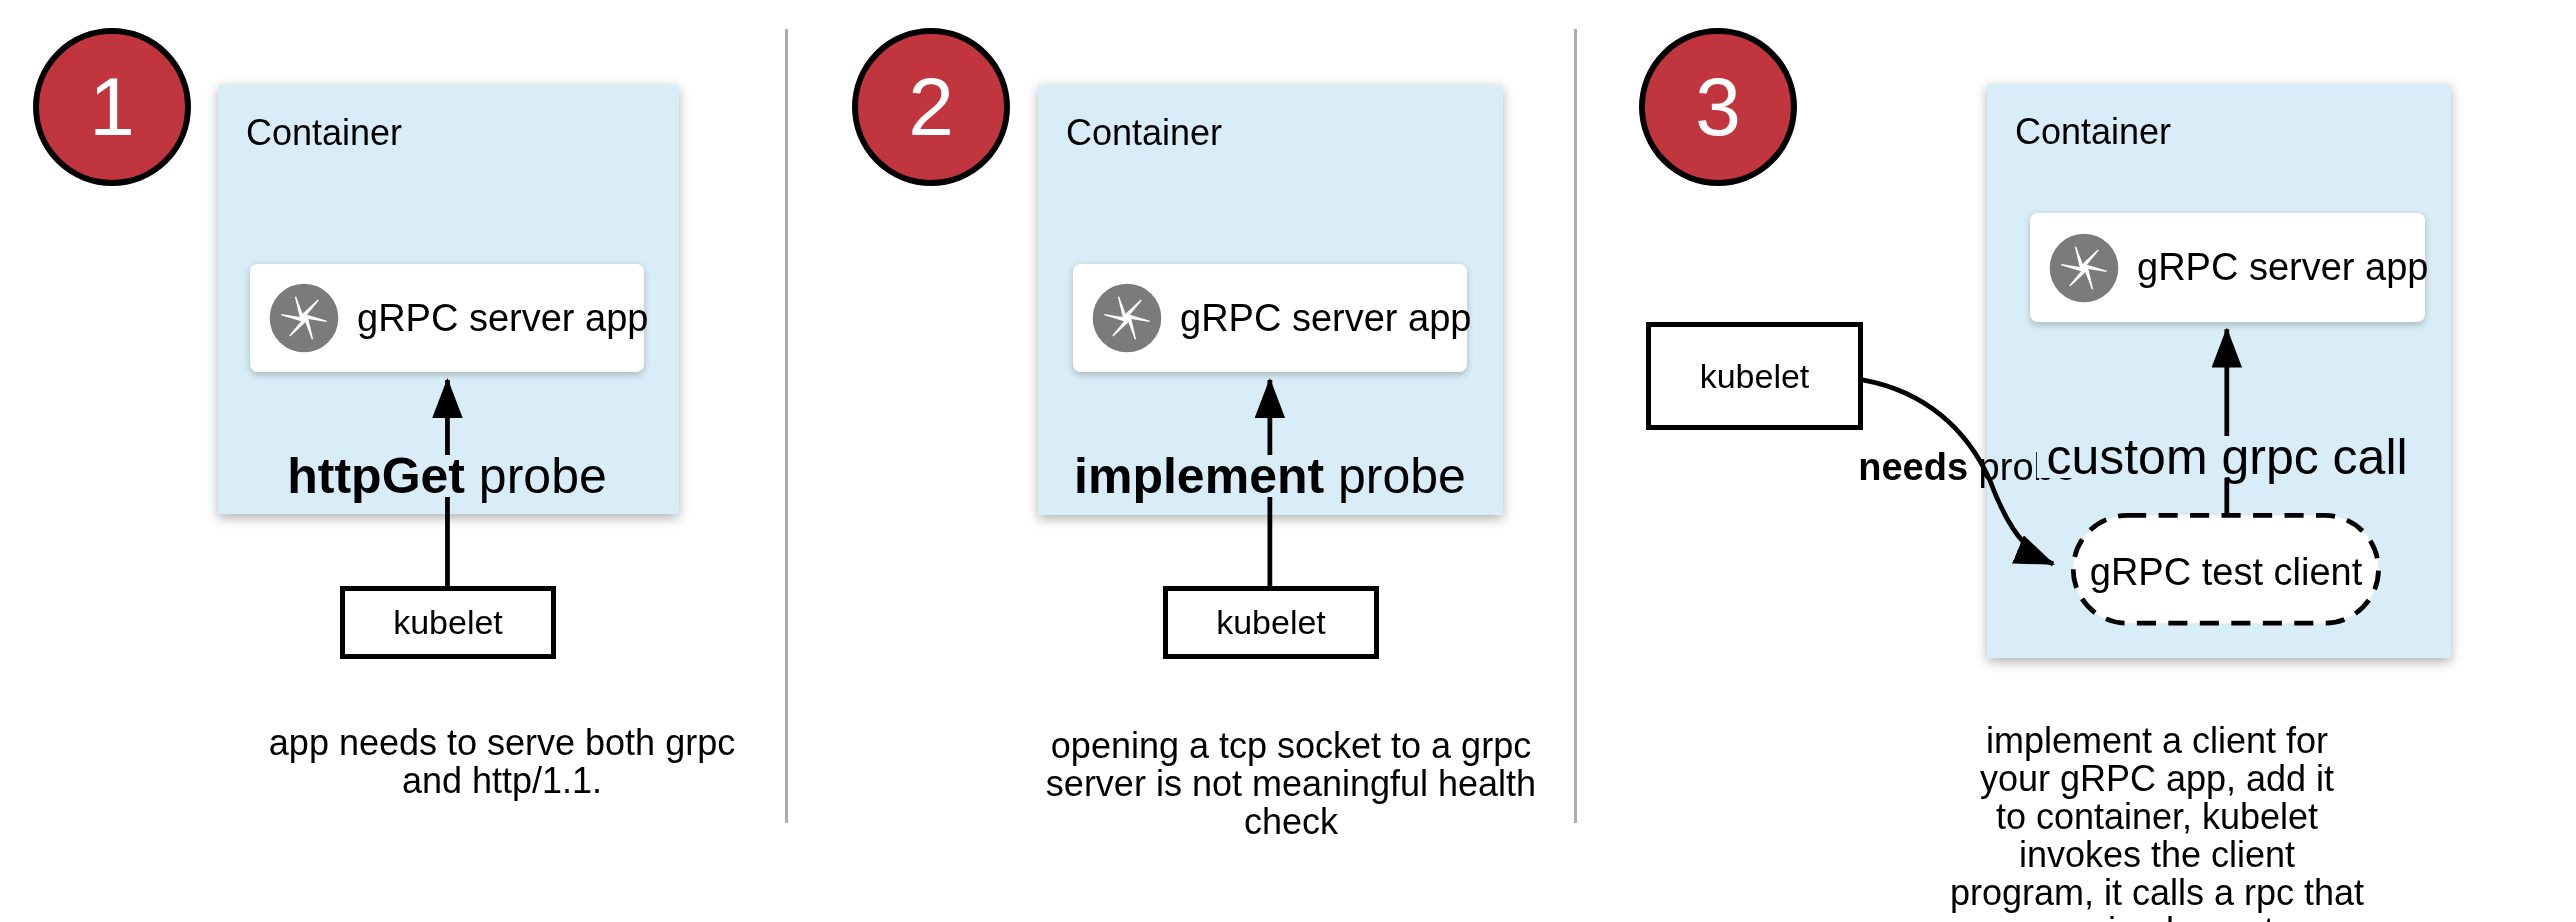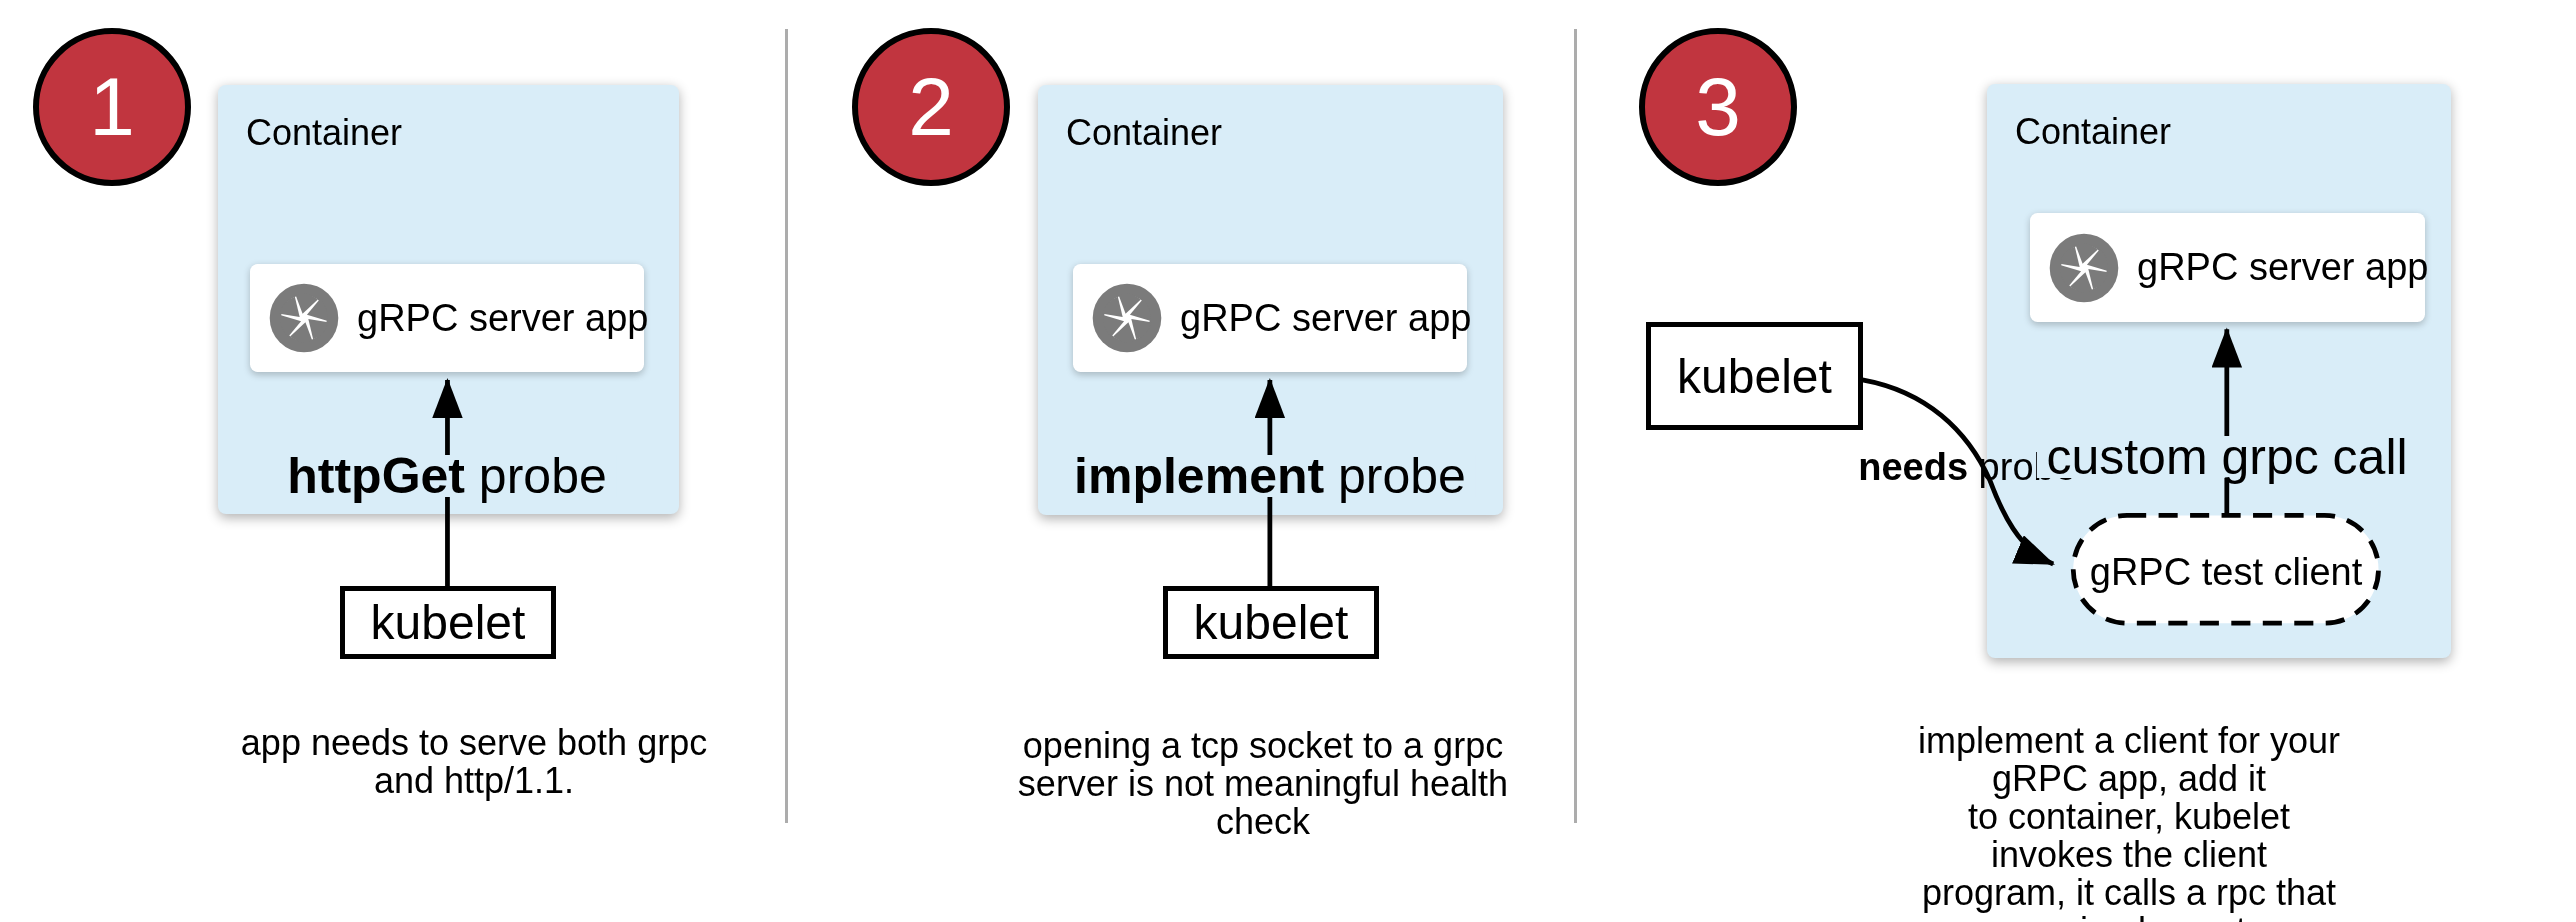--- a/index.html
+++ b/index.html
@@ -6,36 +6,36 @@
     --red:#C1353F; --blue:#D9EDF8; --gray:#7B7B7B; --sep:#ACACAC; --ink:#000000;
   }
   *{margin:0;padding:0;box-sizing:border-box;}
   html,body{background:#fff;}
   body{font-family:"Liberation Sans","DejaVu Sans",sans-serif;color:var(--ink);}
   .canvas{position:relative;width:2576px;height:923px;background:#fff;overflow:hidden;}
 
   .num-circle{position:absolute;width:158px;height:158px;border:6.7px solid #000;border-radius:50%;
     background:var(--red);color:#fff;display:flex;align-items:center;justify-content:center;
     font-size:82px;line-height:1;}
-  .container-box{position:absolute;background:var(--blue);border-radius:8px;
+  .container-box{position:absolute;background:var(--blue);border-radius:1px;
     box-shadow:0 3.8px 11.4px rgba(0,0,0,.30);}
   .container-label{position:absolute;left:28px;top:29px;font-size:36px;line-height:38px;}
   .app-box{position:absolute;background:#fff;border-radius:7.6px;box-shadow:0 2.9px 7.6px rgba(0,0,0,.22);
     display:flex;align-items:center;padding-left:19px;gap:18px;}
   .app-box .shutter{width:70px;height:70px;flex:0 0 auto;}
   .app-label{font-size:38px;white-space:nowrap;}
   .kubelet-box{position:absolute;background:#fff;border:5.7px solid #000;
-    display:flex;align-items:center;justify-content:center;font-size:48px;}
+    display:flex;align-items:center;justify-content:center;font-size:34px;}
   .probe-label{position:absolute;transform:translateX(-50%);font-size:50px;line-height:42px;
     white-space:nowrap;background:var(--blue);padding:0 9.5px;}
   .probe-label b,.exec-label b{font-weight:bold;}
   .exec-label{position:absolute;transform:translateX(-50%);font-size:38px;line-height:42px;white-space:nowrap;}
   .oval-label{position:absolute;transform:translateX(-50%);font-size:38px;line-height:42px;white-space:nowrap;text-align:center;}
   .caption{position:absolute;transform:translateX(-50%);font-size:36px;line-height:38px;
-    text-align:center;white-space:pre-line;}
+    text-align:center;white-space:pre-line;margin-left:28px;}
   .separator{position:absolute;width:2.9px;background:var(--sep);}
   svg.overlay{position:absolute;left:0;top:0;}
 </style>
 </head>
 <body>
 
 <div class="canvas">
 
   <div class="container-box" style="left:218px;top:85px;width:461px;height:429px;">
     <div class="container-label">Container</div>

